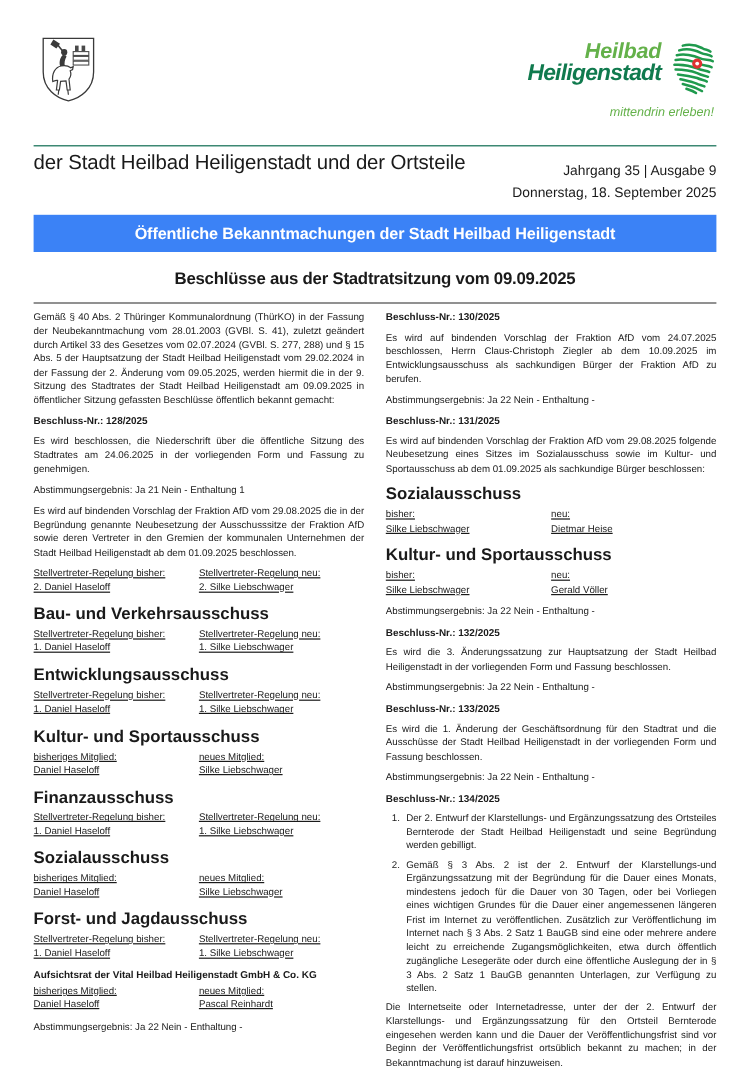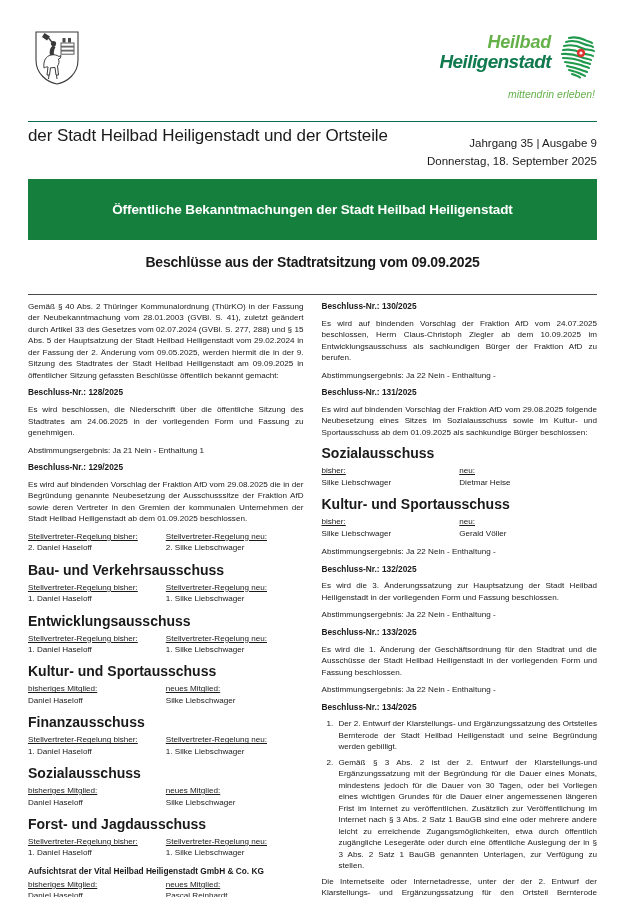--- a/index.html
+++ b/index.html
@@ -111,34 +111,34 @@
   .subtitle {
     font-size: 17px;
     color: #1a1a1a;
     margin-top: 4px;
     letter-spacing: -0.1px;
   }
 
   
   .banner {
     margin-top: 33px;
-    background: #15803d;
+    background: #3b82f6;
     color: #ffffff;
     text-align: center;
     font-size: 13.5px;
     font-weight: bold;
-    padding: 23px 6px;
+    padding: 8px 6px;
     letter-spacing: -0.1px;
   }
   .section-title {
     text-align: center;
     font-size: 14px;
     font-weight: bold;
     margin-top: 14px;
-    margin-bottom: 24px;
+    margin-bottom: 12px;
     letter-spacing: -0.2px;
   }
   .rule-thin {
     border: none;
     border-top: 0.8px solid #4a4a4a;
     margin: 0 0 6px 0;
   }
 
   
   .columns {
@@ -173,20 +173,21 @@
     width: 50%;
     padding-right: 4px;
     box-sizing: border-box;
   }
   .pair-label {
     text-decoration: underline;
     display: block;
   }
   .pair-value {
     display: block;
+    text-decoration: underline;
   }
   .wide-cmte {
     font-size: 8.3px;
     font-weight: bold;
     margin: 0 0 1px 0;
   }
   ol.numlist {
     margin: 0;
     padding-left: 14px;
   }
@@ -273,21 +274,20 @@
   <div class="columns">
 
     <div class="col">
 
       <p>Gemäß § 40 Abs. 2 Thüringer Kommunalordnung (ThürKO) in der Fassung der Neubekanntmachung vom 28.01.2003 (GVBl. S. 41), zuletzt geändert durch Artikel 33 des Gesetzes vom 02.07.2024 (GVBl. S. 277, 288) und § 15 Abs. 5 der Hauptsatzung der Stadt Heilbad Heiligenstadt vom 29.02.2024 in der Fassung der 2. Änderung vom 09.05.2025, werden hiermit die in der 9. Sitzung des Stadtrates der Stadt Heilbad Heiligenstadt am 09.09.2025 in öffentlicher Sitzung gefassten Beschlüsse öffentlich bekannt gemacht:</p>
 
       <h4 class="bnum">Beschluss-Nr.: 128/2025</h4>
       <p>Es wird beschlossen, die Niederschrift über die öffentliche Sitzung des Stadtrates am 24.06.2025 in der vorliegenden Form und Fassung zu genehmigen.</p>
       <p>Abstimmungsergebnis: Ja 21 Nein - Enthaltung 1</p>
 
-      <h4 class="bnum">Beschluss-Nr.: 129/2025</h4>
       <p>Es wird auf bindenden Vorschlag der Fraktion AfD vom 29.08.2025 die in der Begründung genannte Neubesetzung der Ausschusssitze der Fraktion AfD sowie deren Vertreter in den Gremien der kommunalen Unternehmen der Stadt Heilbad Heiligenstadt ab dem 01.09.2025 beschlossen.</p>
 
       <div class="pairblock">
         <div class="half">
           <span class="pair-label">Stellvertreter-Regelung bisher:</span>
           <span class="pair-value">2. Daniel Haseloff</span>
         </div>
         <div class="half">
           <span class="pair-label">Stellvertreter-Regelung neu:</span>
           <span class="pair-value">2. Silke Liebschwager</span>

